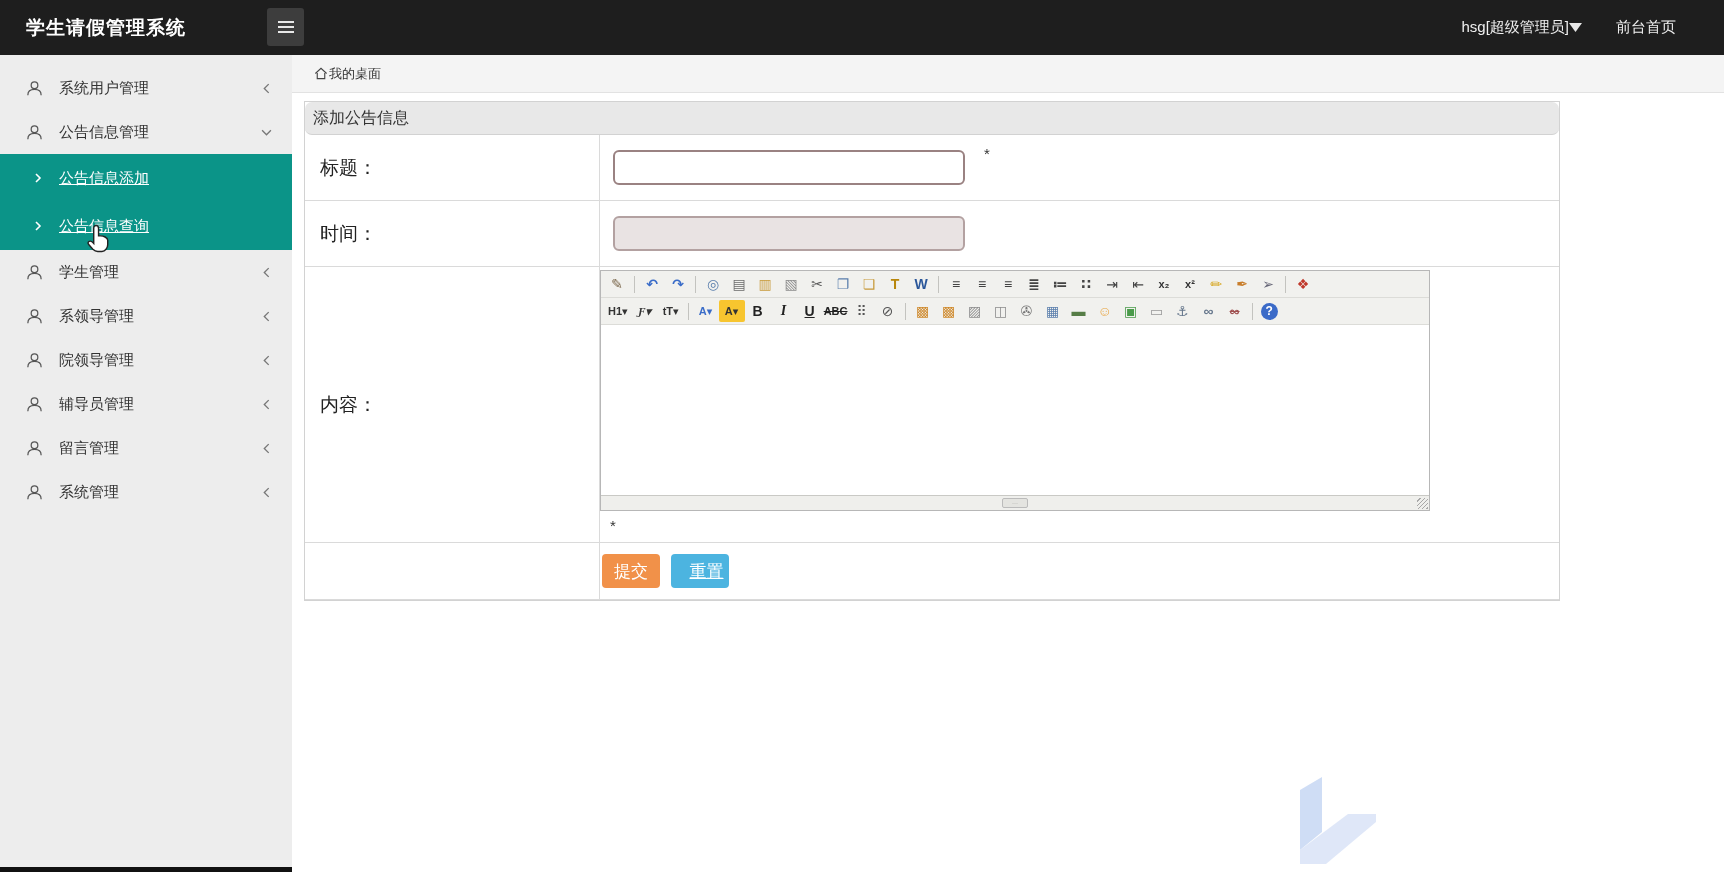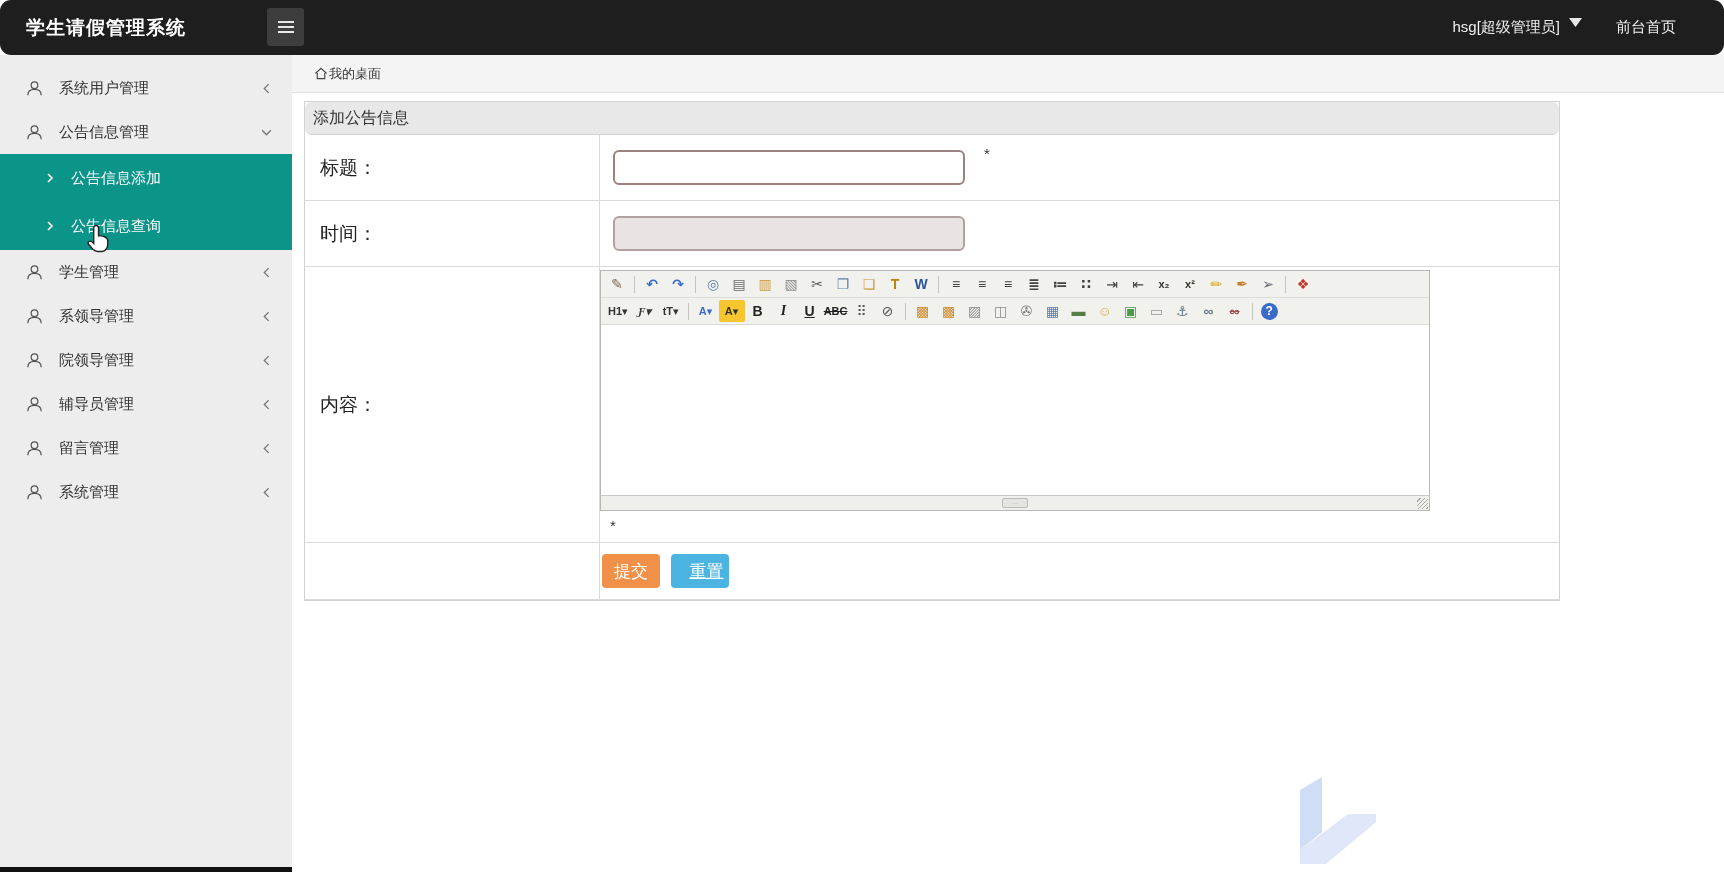--- a/index.html
+++ b/index.html
@@ -2,35 +2,35 @@
 <html><head>
 <meta charset="utf-8">
 <style>
   * { margin:0; padding:0; box-sizing:border-box; }
   html,body { width:1724px; height:872px; }
   body {
     position:relative; overflow:hidden; background:#fff;
     font-family:"Liberation Sans","DejaVu Sans",sans-serif; color:#333;
   }
   
-  .topbar { position:absolute; top:0; left:0; width:1724px; height:55px; background:#1e1e1e;border-radius:11px; }
+  .topbar { position:absolute; top:0; left:0; width:1724px; height:55px; background:#1e1e1e; }
   .app-title { position:absolute; left:26px; top:0; line-height:55px; color:#fff; font-size:19px; font-weight:bold; letter-spacing:1px; }
   .hamburger { position:absolute; left:267px; top:8px; width:37px; height:38px; background:#3d3d3d; border:none; border-radius:3px; cursor:pointer; display:flex; align-items:center; justify-content:center; }
   .topbar-right { position:absolute; right:48px; top:0; height:55px; display:flex; align-items:center; gap:34px; }
-  .user-menu { display:flex; gap:9px; color:#efefef; font-size:15px; cursor:pointer; }
+  .user-menu { display:flex; align-items:center; color:#efefef; font-size:15px; cursor:pointer; }
   .front-link { color:#efefef; font-size:15px; text-decoration:none; cursor:pointer; }
   
   .sidebar { position:absolute; top:55px; left:0; width:292px; bottom:0; background:#ededed; }
   .side-strip-bottom { position:absolute; left:0; bottom:0; width:100%; height:5px; background:#111; }
   .side-list { padding-top:11px; }
   .side-item { height:44px; display:flex; align-items:center; padding:0 20px 0 25px; font-size:15px; color:#333; cursor:pointer; }
   .side-item .p-icon { margin-right:15px; flex:0 0 auto; }
   .side-item .lbl { flex:1; }
   .submenu { background:#0b9488; }
-  .submenu-item { height:48px; display:flex; align-items:center; padding-left:45px; color:#fff; font-size:15px; cursor:pointer; }
+  .submenu-item { height:48px; display:flex; align-items:center; padding-left:33px; color:#fff; font-size:15px; cursor:pointer;text-decoration:underline; }
   .submenu-item .arr { margin-right:16px; }
   
   .main { position:absolute; top:55px; left:292px; right:0; bottom:0; background:#fff; }
   .breadcrumb { height:38px; background:#f4f4f4; border-bottom:1px solid #e2e2e2; display:flex; align-items:center; padding-left:21px; gap:0; font-size:13px; color:#333; }
   
   .panel { margin:8px 0 0 12px; width:1256px; border:1px solid #d2d2d2; background:#fff; }
   .panel-header { height:33px; line-height:32px; background:#e8e8e8; border-bottom:1px solid #d2d2d2; padding-left:8px; font-size:16px; color:#333;border-radius:7px; }
   .form-grid { display:grid; grid-template-columns:295px 1fr; }
   .cell { border-bottom:1px solid #dadada; }
   .cell.lab { border-right:1px solid #dadada; display:flex; align-items:center; padding-left:15px; font-size:19px; color:#222; }

